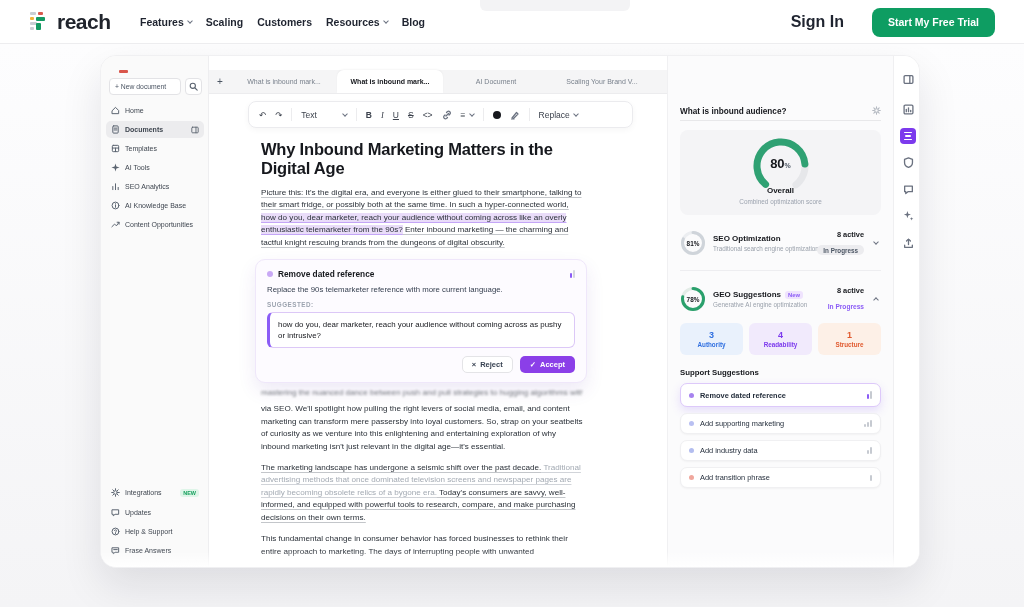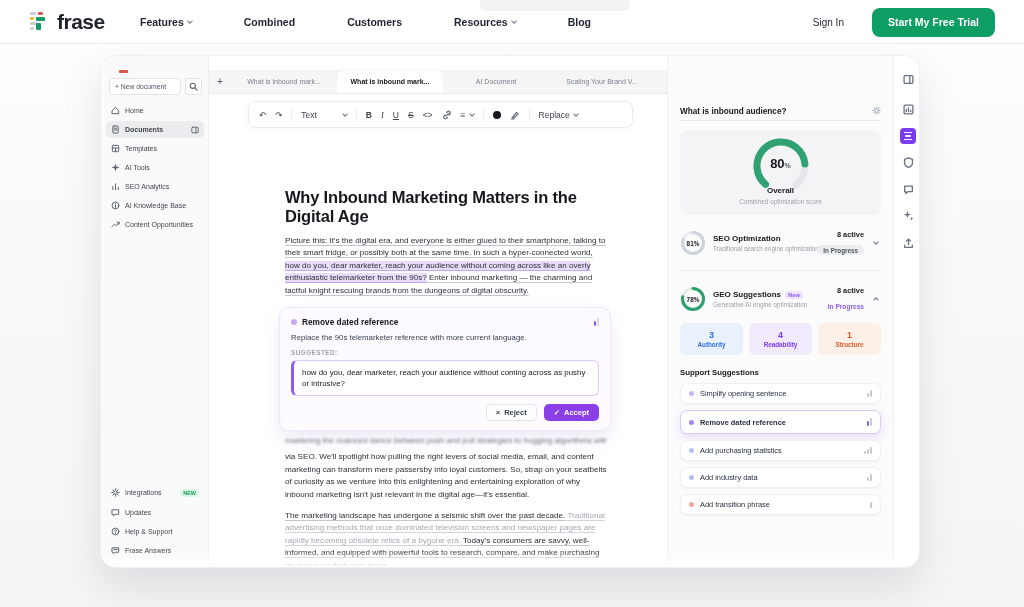--- a/index.html
+++ b/index.html
@@ -5,26 +5,26 @@
   * { margin:0; padding:0; box-sizing:border-box; }
   html,body { width:1024px; height:607px; }
   body { font-family:"Liberation Sans", sans-serif; background:#fff; position:relative; overflow:hidden; color:#1f2430; }
 
   
   .nav { position:absolute; left:0; top:0; width:1024px; height:44px; background:#fff; border-bottom:1px solid #ededef; z-index:5; }
   .logo { position:absolute; left:30px; top:10px; display:flex; align-items:center; gap:7px; }
   .logo-glyph { width:20px; height:22px; position:relative; }
   .logo-glyph i { position:absolute; border-radius:1px; }
   .logo-word { font-size:21px; font-weight:600; color:#20242c; letter-spacing:-0.5px; }
-  .nav-links { position:absolute; left:140px; top:0; height:44px; display:flex; align-items:center; gap:52px; }
+  .nav-links { position:absolute; left:140px; top:0; height:44px; display:flex; align-items:center; gap:14px; }
   .nav-link { font-size:10.5px; font-weight:600; color:#1f2430; display:flex; align-items:center; gap:4px; cursor:pointer; }
   .chev { width:4px; height:4px; border-right:1.2px solid #6b7280; border-bottom:1.2px solid #6b7280; transform:rotate(45deg); display:inline-block; margin-top:-2px; }
   .chev.up { transform:rotate(-135deg); margin-top:2px; }
   .nav-right { position:absolute; right:29px; top:0; height:44px; display:flex; align-items:center; gap:28px; }
-  .signin { font-size:10px; font-weight:400; color:#1f2430; }
+  .signin { font-size:16px; font-weight:700; color:#1f2430; }
   .cta { background:#0e9d62; color:#fff; font-size:10.5px; font-weight:700; border:none; border-radius:8px; height:29px; padding:0 16px; cursor:pointer; }
   .faded-pill { position:absolute; left:480px; top:0; width:150px; height:11px; background:#f1f1f3; border-radius:0 0 6px 6px; opacity:.85; }
 
   
   .hero { position:absolute; left:0; top:44px; width:1024px; height:563px; background:linear-gradient(#fdfdfe, #f4f4f6); }
   .appcard { position:absolute; left:100px; top:11px; width:820px; height:513px; background:#fff; border:1px solid #f0f0f2; border-radius:16px; box-shadow:0 18px 40px rgba(16,24,40,.10); overflow:hidden; }
 
   
   .sb { position:absolute; left:0; top:0; width:108px; height:513px; background:#fafafa; border-right:1px solid #eeeef0; }
   .sb-reddash { position:absolute; left:18px; top:14px; width:9px; height:3px; background:#d9564b; border-radius:1px; }
@@ -42,21 +42,21 @@
   .tab-plus { width:22px; display:flex; align-items:center; justify-content:center; font-size:10px; color:#4b5563; cursor:pointer; }
   .tab { flex:0 0 auto; display:flex; align-items:center; justify-content:center; font-size:7px; color:#7a828d; padding:0 10px; width:106px; cursor:pointer; white-space:nowrap; overflow:hidden; }
   .tab.active { background:#fff; color:#16181d; font-weight:700; border-radius:7px 7px 0 0; box-shadow:0 -1px 2px rgba(0,0,0,.04); }
   .toolbar { position:absolute; left:39px; top:45px; width:385px; height:27px; background:#fff; border:1px solid #ebebee; border-radius:8px; box-shadow:0 2px 6px rgba(0,0,0,.04); display:flex; align-items:center; padding:0 10px; gap:9px; font-size:8.5px; color:#3c424d; z-index:3; }
   .tb-sep { width:1px; height:13px; background:#ececee; }
   .tb-btn { cursor:pointer; display:flex; align-items:center; gap:4px; }
   .tb-b { font-weight:800; } .tb-i { font-style:italic; font-family:"Liberation Serif",serif; }
   .tb-u { text-decoration:underline; } .tb-s { text-decoration:line-through; }
   .tb-dot { width:8px; height:8px; border-radius:50%; background:#16181d; }
 
-  .doc { position:absolute; left:76px; top:84px; width:322px;margin-top:48px; }
+  .doc { position:absolute; left:52px; top:84px; width:322px; }
   .doc h1 { font-size:16.5px; line-height:19px; font-weight:800; color:#16181d; letter-spacing:-0.2px; }
   .doc p { font-size:8.1px; line-height:12.4px; color:#2a3038; margin-top:9px; }
   .u-text { text-decoration:underline; text-decoration-color:rgba(55,65,81,.3); text-underline-offset:2px; }
   .hl { background:#e9dcf9; text-decoration-color:rgba(124,58,237,.45); }
   .gray-sent { color:#a3aab3; text-decoration-color:rgba(163,170,179,.5); }
   .doc h2 { font-size:12.5px; font-weight:800; color:#16181d; margin-top:14px; }
   .blurline { filter:blur(1px); opacity:.65; white-space:nowrap; overflow:hidden; }
 
   
   .sugcard { margin:10px 0 4px -6px; width:332px; background:#fdfbff; border:1px solid #efe7fa; border-radius:10px; box-shadow:0 8px 18px rgba(90,50,170,.10); padding:9px 11px 9px; position:relative; }
@@ -124,29 +124,29 @@
   <div class="logo">
     <span class="logo-glyph">
       <i style="left:0;top:1px;width:6px;height:3px;background:#c9ced4"></i>
       <i style="left:8px;top:1px;width:5px;height:3px;background:#d95a4e"></i>
       <i style="left:0;top:6px;width:4px;height:3px;background:#f0b43c"></i>
       <i style="left:6px;top:6px;width:9px;height:4px;background:#149a63"></i>
       <i style="left:0;top:11px;width:7px;height:3px;background:#c9ced4"></i>
       <i style="left:6px;top:12px;width:5px;height:7px;background:#149a63"></i>
       <i style="left:0;top:16px;width:4px;height:3px;background:#c9ced4"></i>
     </span>
-    <span class="logo-word">frase</span>
+    <span class="logo-word">reach</span>
   </div>
   <div class="nav-links">
     <span class="nav-link">
         <span>Features</span>
         <i class="chev"></i>
       </span>
     <span class="nav-link">
-        <span>Combined</span>
+        <span>Scaling</span>
       </span>
     <span class="nav-link">
         <span>Customers</span>
       </span>
     <span class="nav-link">
         <span>Resources</span>
         <i class="chev"></i>
       </span>
     <span class="nav-link">
         <span>Blog</span>
@@ -458,41 +458,32 @@
         <span style="color:#7c3aed">Readability</span>
       </div>
       <div class="stat" style="background: rgb(253, 240, 231);">
         <b style="color:#e0592e">1</b>
         <span style="color:#e0592e">Structure</span>
       </div>
     </div>
 
     <div class="sug-list-title">Support Suggestions</div>
 
-    <div class="sg-item">
-      <i class="dot" style="background: rgb(201, 182, 243);"></i>
-      <span>Simplify opening sentence</span>
-          <span class="spacer"></span>
-      <span class="mini-bars">
-            <i style="height:4px"></i>
-            <i style="height:7px"></i>
-          </span>
-    </div>
     <div class="sg-item active">
       <i class="dot" style="background: rgb(167, 131, 239);"></i>
       <span>Remove dated reference</span>
           <span class="spacer"></span>
       <span class="mini-bars">
             <i style="height:5px;background:#8b5cf6"></i>
             <i style="height:8px"></i>
           </span>
     </div>
     <div class="sg-item">
       <i class="dot" style="background: rgb(185, 192, 242);"></i>
-      <span>Add purchasing statistics</span>
+      <span>Add supporting marketing</span>
           <span class="spacer"></span>
       <span class="mini-bars">
             <i style="height:3px"></i>
             <i style="height:5px"></i>
             <i style="height:7px"></i>
           </span>
     </div>
     <div class="sg-item">
       <i class="dot" style="background: rgb(179, 189, 239);"></i>
       <span>Add industry data</span>

